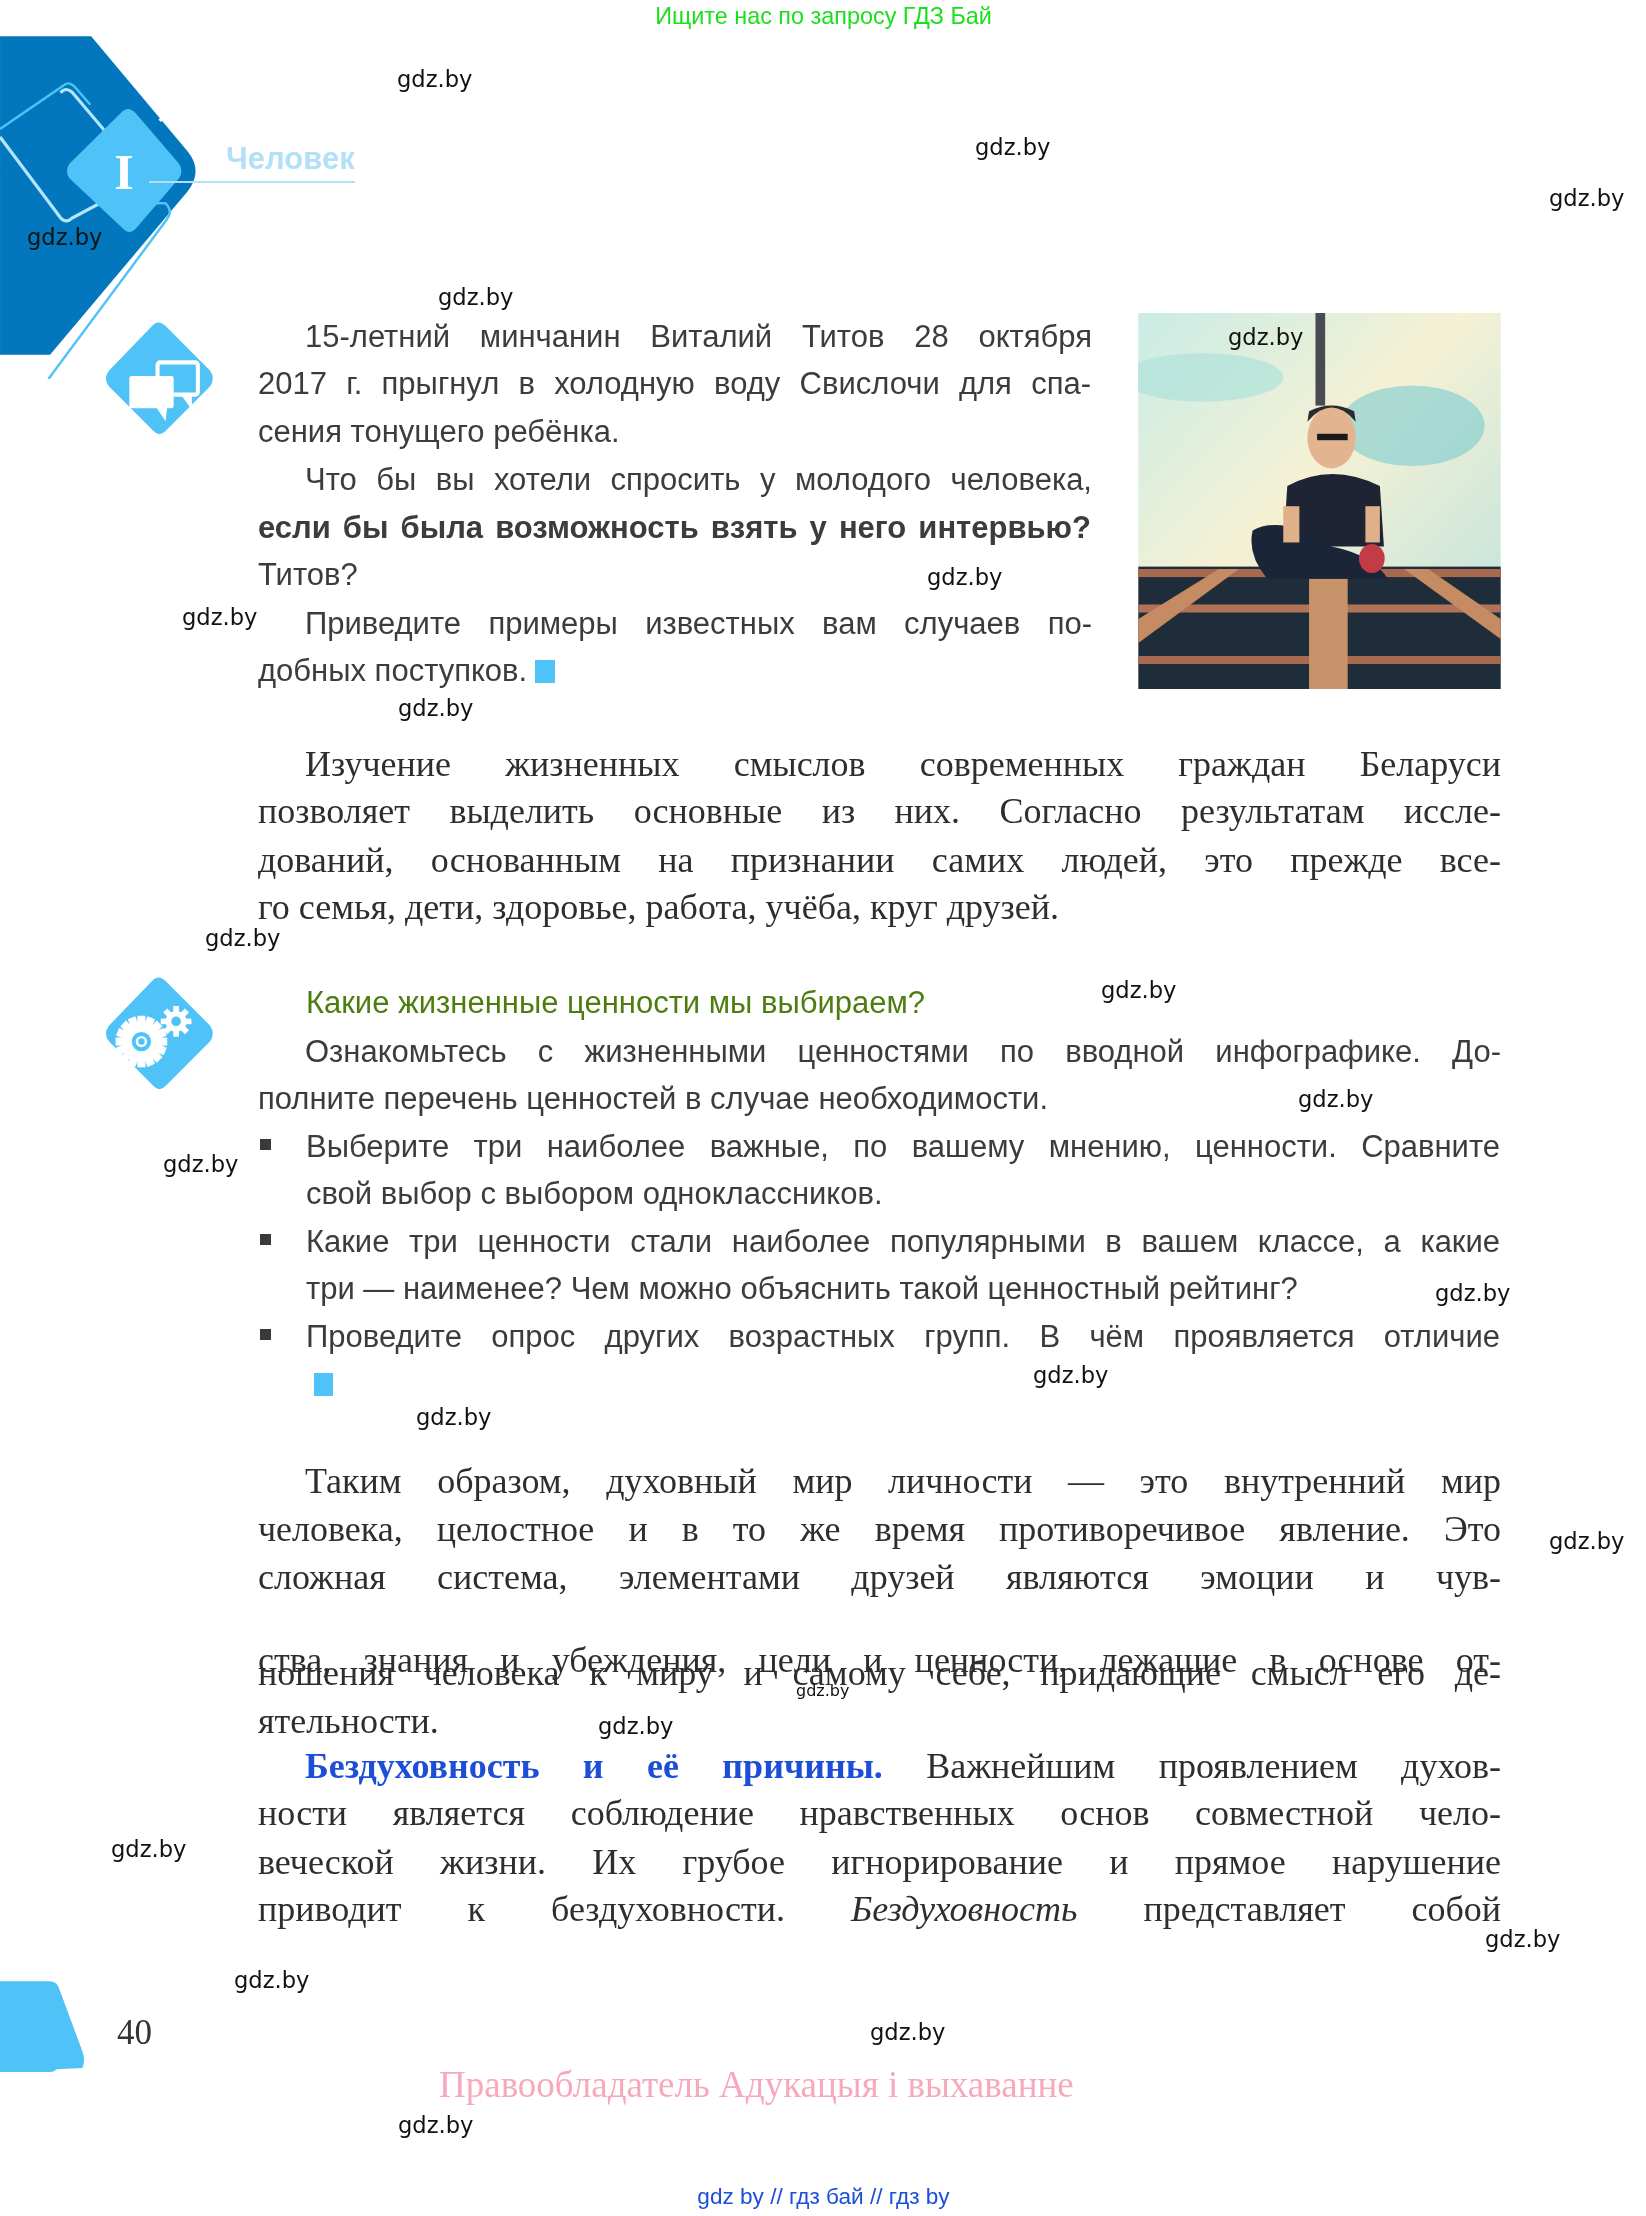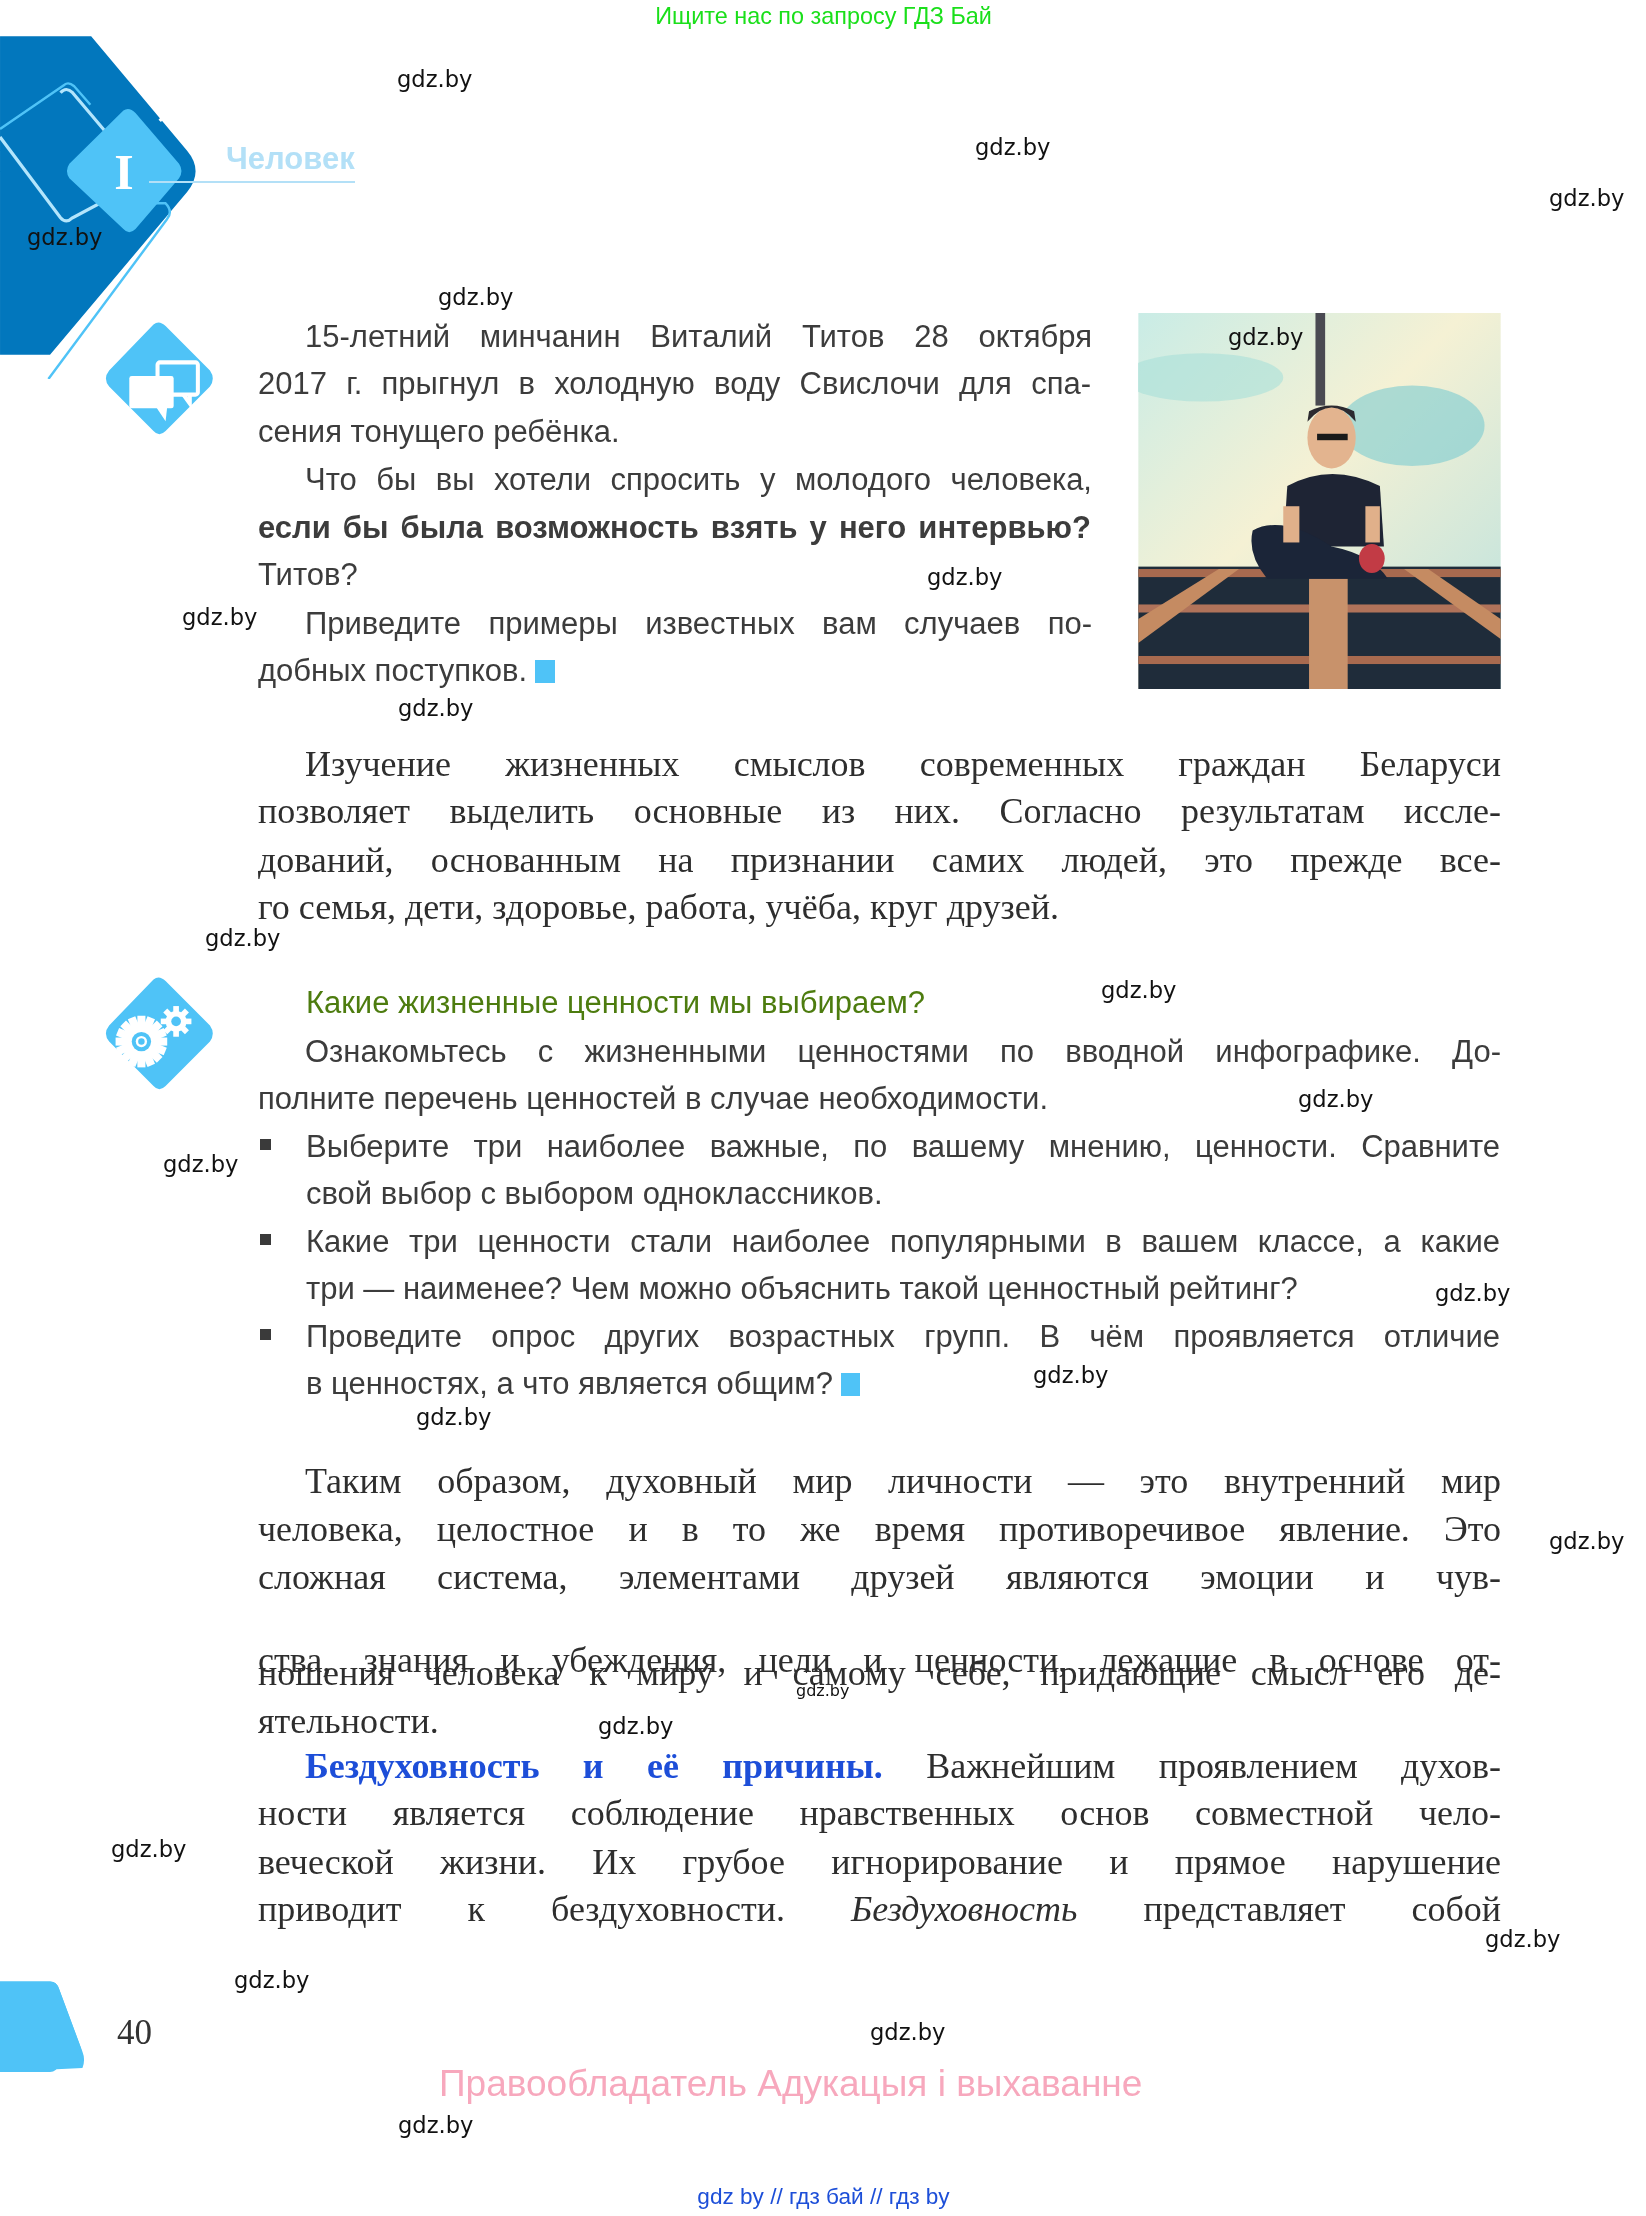--- a/index.html
+++ b/index.html
@@ -9,21 +9,21 @@
   .top-banner { position:absolute; left:0; width:1647px; top:3.2px; text-align:center; font-family:"Liberation Sans", sans-serif; font-size:23.4px; color:#1adf1a; }
   .sans-text { font-family:"Liberation Sans", sans-serif; font-size:31px; color:#3c3c3c; line-height:48px; }
   .serif-text { font-family:"Liberation Serif", serif; font-size:36px; color:#2e2e2e; line-height:48px; text-align:justify; }
   .line { position:absolute; white-space:nowrap; }
   .justify { text-align:justify; text-align-last:justify; }
   .heading-bold { font-weight:normal; color:#4d7c0f; }
   .end-square { display:inline-block; width:19.3px; height:22.6px; background:#4fc3f7; vertical-align:-1.6px; margin-left:8px; }
   .bullet { position:absolute; width:11.3px; height:11.3px; background:#3a3a3a; }
   .term { color:#1d4ed8; font-weight:bold; }
   .ital { font-style:italic; }
-  .footer-owner { position:absolute; left:439px; top:2063px; font-family:Liberation Sans, sans-serif; font-size:37px; color:#f7a8bd; white-space:nowrap; }
+  .footer-owner { position:absolute; left:439px; top:2063px; font-family:Liberation Serif, serif; font-size:37px; color:#f7a8bd; white-space:nowrap; }
   .footer-links { position:absolute; left:0; width:1647px; top:2184px; text-align:center; font-family:"Liberation Sans", sans-serif; font-size:22.6px; color:#1d4fd8; }
   .page-num { position:absolute; left:117px; top:2013px; font-family:"Liberation Serif", serif; font-size:35px; color:#333; }
   .section-title { position:absolute; left:226px; top:141px; font-family:"Liberation Sans", sans-serif; font-weight:bold; font-size:31px; color:#b3e0f7; }
   .section-rule { position:absolute; left:149px; top:181px; width:206px; height:2.4px; background:#b3e0f7; }
   .photo { position:absolute; left:1138px; top:313px; width:363px; height:376px; overflow:hidden; }
 </style>
 </head>
 <body>
 
 <div class="top-banner">Ищите нас по запросу ГДЗ Бай</div>
@@ -139,21 +139,21 @@
   <span class="bullet" style="left:260px;top:1139px;"></span>
   <div class="line justify" style="left:306px;top:1123px;width:1194px;">Выберите три наиболее важные, по вашему мнению, ценности. Сравните</div>
   <div class="line" style="left:306px;top:1170px;">свой выбор с выбором одноклассников.</div>
 
   <span class="bullet" style="left:260px;top:1234px;"></span>
   <div class="line justify" style="left:306px;top:1218px;width:1194px;">Какие три ценности стали наиболее популярными в вашем классе, а какие</div>
   <div class="line" style="left:306px;top:1265px;">три — наименее? Чем можно объяснить такой ценностный рейтинг?</div>
 
   <span class="bullet" style="left:260px;top:1329px;"></span>
   <div class="line justify" style="left:306px;top:1313px;width:1194px;">Проведите опрос других возрастных групп. В чём проявляется отличие</div>
-  <div class="line" style="left:306px;top:1360px;"><span>в ценностях, а что является общим?</span><span class="end-square"></span></div>
+  <div class="line" style="left:306px;top:1360px;"><span class="end-square"></span></div>
 </div>
 
 <div class="serif-text">
   <div class="line justify" style="left:305px;top:1457px;width:1196px;">Таким образом, духовный мир личности — это внутренний мир</div>
   <div class="line justify" style="left:258px;top:1505px;width:1243px;">человека, целостное и в то же время противоречивое явление. Это</div>
   <div class="line justify" style="left:258px;top:1553px;width:1243px;">сложная система, элементами друзей являются эмоции и чув-</div>
   <div class="line justify" style="left:258px;top:1601px;width:1243px;margin-top:35px;">ства, знания и убеждения, цели и ценности, лежащие в основе от-</div>
   <div class="line justify" style="left:258px;top:1649px;width:1243px;">ношения человека к миру и самому себе, придающие смысл его де-</div>
   <div class="line" style="left:258px;top:1697px;">ятельности.</div>
 </div>

